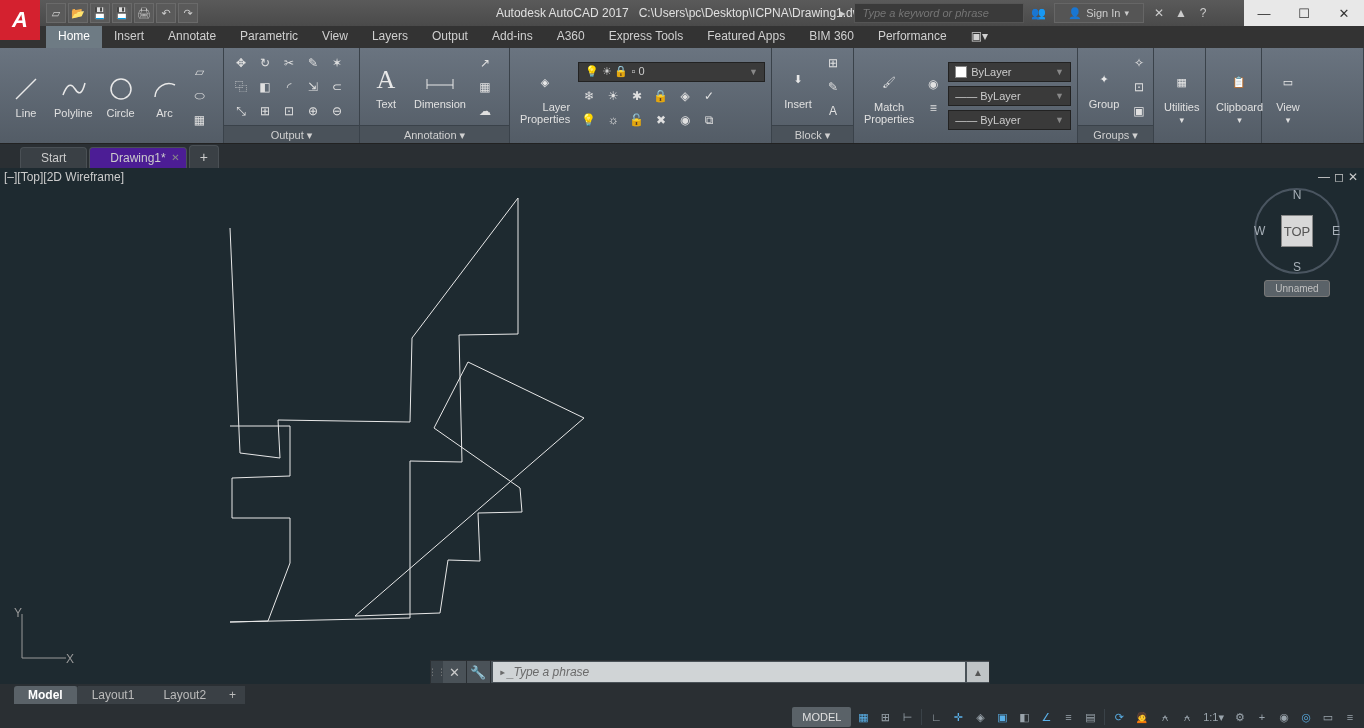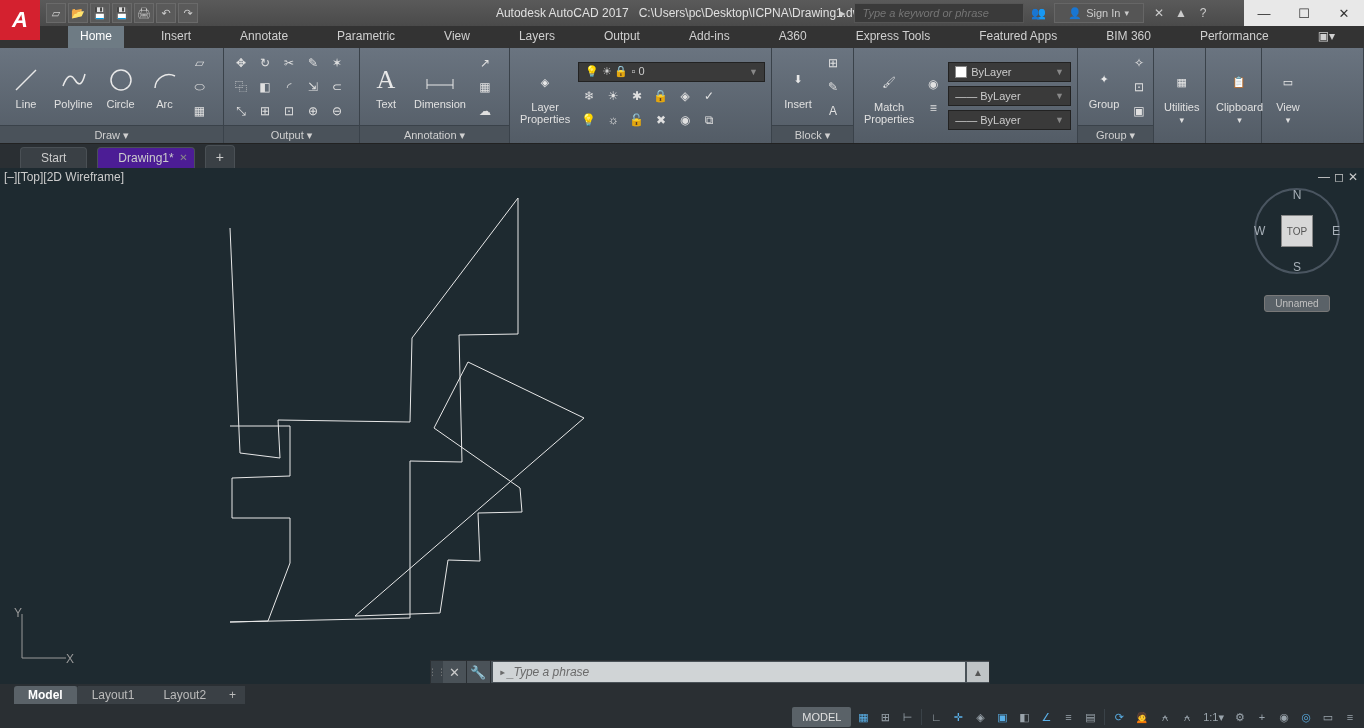--- a/index.html
+++ b/index.html
@@ -11,61 +11,61 @@
 .qat { margin-left: 46px; display: flex; gap: 2px; }
 .qat-btn { width: 20px; height: 20px; background: #5a5a5a; border: 1px solid #6a6a6a; display: flex; align-items: center; justify-content: center; color: #ccc; font-size: 11px; cursor: pointer; }
 .title-text { position: absolute; left: 50%; transform: translateX(-50%); }
 .title-right { position: absolute; right: 0; display: flex; align-items: center; height: 26px; }
 .search-box { background: #3a3a3a; border: 1px solid #555; color: #888; font-size: 11px; font-style: italic; padding: 2px 8px; width: 170px; height: 20px; margin-right: 4px; }
 .signin-btn { background: #555; border: 1px solid #666; color: #ccc; padding: 2px 14px; font-size: 11px; margin: 0 4px; height: 20px; display: flex; align-items: center; gap: 4px; }
 .tiny-ico { width: 18px; height: 18px; display: inline-flex; align-items: center; justify-content: center; color: #ccc; margin: 0 2px; font-size: 12px; }
 .win-btn { width: 40px; height: 26px; display: flex; align-items: center; justify-content: center; color: #333; font-size: 13px; background: #e8e8e8; }
 
 
-.menubar { height: 22px; background: #333; display: flex; padding-left: 68px; gap: 25px; }
+.menubar { height: 22px; background: #333; display: flex; padding-left: 46px; }
 .menu-tab { padding: 3px 12px; color: #d0d0d0; font-size: 12px; cursor: pointer; }
 .menu-tab.active { background: #6e7b84; color: #fff; }
 
 
 .ribbon { height: 96px; background: linear-gradient(#6a7480,#535c66); display: flex; border-bottom: 1px solid #222; }
 .panel { border-right: 1px solid #3a424a; display: flex; flex-direction: column; }
 .panel-body { flex: 1; display: flex; align-items: center; padding: 2px 6px; gap: 4px; }
 .panel-label { height: 18px; background: #4a525a; color: #d0d0d0; font-size: 11px; text-align: center; line-height: 18px; border-top: 1px solid #3a424a; }
 .big-btn { display: flex; flex-direction: column; align-items: center; justify-content: center; color: #e0e0e0; font-size: 11px; gap: 2px; padding: 2px 4px; cursor: pointer; }
 .big-ico { width: 32px; height: 32px; display: flex; align-items: center; justify-content: center; color: #e8e8e8; }
 .mini-grid { display: grid; grid-template-columns: repeat(4, 22px); grid-auto-rows: 22px; gap: 2px; }
 .mini-grid.c5 { grid-template-columns: repeat(5, 22px); }
 .mini-grid.c6 { grid-template-columns: repeat(6, 22px); }
 .mini-btn { width: 22px; height: 22px; display: flex; align-items: center; justify-content: center; color: #e0e0e0; font-size: 12px; cursor: pointer; border: 1px solid transparent; }
 .combo { background: #3a3a3a; border: 1px solid #222; color: #ccc; font-size: 11px; padding: 2px 6px; display: flex; align-items: center; justify-content: space-between; margin: 1px 0; height: 20px; }
 .combo .sw { width: 12px; height: 12px; background: #fff; border: 1px solid #888; margin-right: 4px; }
 .combo .dd { color: #888; font-size: 9px; }
 .stacked { display: flex; flex-direction: column; gap: 2px; }
 
 
-.filetabs { height: 24px; background: #2a2f33; display: flex; align-items: end; padding-left: 20px; gap: 8px; }
+.filetabs { height: 24px; background: #2a2f33; display: flex; align-items: end; padding-left: 20px; gap: 0; }
 .ftab { padding: 3px 20px; background: #3a4045; color: #ccc; font-size: 12px; border-radius: 4px 4px 0 0; margin-right: 2px; position: relative; border: 1px solid #4a5055; border-bottom: none; }
 .ftab.active { background: #4c1d95; }
 .ftab .close { position: absolute; right: 6px; top: 4px; font-size: 10px; color: #888; }
 .ftab.add { padding: 3px 10px; font-size: 14px; }
 
 
 .canvas { position: absolute; top: 168px; left: 0; right: 0; bottom: 44px; background: #1e2a30; }
 .vp-label { position: absolute; top: 2px; left: 4px; color: #ccc; font-size: 12px; }
 .vp-controls { position: absolute; top: 2px; right: 6px; color: #ccc; font-size: 12px; display: flex; gap: 4px; }
 .ucs { position: absolute; bottom: 18px; left: 14px; color: #999; font-size: 12px; }
 .viewcube-wrap { position: absolute; top: 20px; right: 24px; text-align: center; }
 .compass { width: 86px; height: 86px; border: 2px solid #4a5560; border-radius: 50%; position: relative; }
 .compass span { position: absolute; color: #a8b0b8; font-size: 12px; }
 .compass .n { top: -2px; left: 50%; transform: translateX(-50%); }
 .compass .s { bottom: -2px; left: 50%; transform: translateX(-50%); }
 .compass .e { right: -2px; top: 50%; transform: translateY(-50%); }
 .compass .w { left: -2px; top: 50%; transform: translateY(-50%); }
-.cube { position: absolute; top: 50%; left: 50%; transform: translate(-50%,-50%); width: 32px; height: 32px; background: #d8d8d8; border: 1px solid #888; color: #555; font-size: 10px; display: flex; align-items: center; justify-content: center; }
-.unnamed { margin-top: 21px; background: #5a6268; border: 1px solid #787878; border-radius: 3px; color: #c0c0c0; font-size: 10px; padding: 2px 10px; display: inline-block; }
+.cube { position: absolute; top: 50%; left: 50%; transform: translate(-50%,-50%); width: 32px; height: 32px; background: #d8d8d8; border: 1px solid #888; color: #555; font-size: 13px; display: flex; align-items: center; justify-content: center; }
+.unnamed { margin-top: 6px; background: #5a6268; border: 1px solid #787878; border-radius: 3px; color: #c0c0c0; font-size: 10px; padding: 2px 10px; display: inline-block; }
 
 
 .cmdbar { position: absolute; bottom: 44px; left: 430px; width: 560px; height: 24px; background: #4a5258; border: 1px solid #2a2f33; display: flex; align-items: center; }
 .cmd-handle { width: 12px; background: #3a4248; height: 100%; color: #888; font-size: 9px; display: flex; align-items: center; justify-content: center; }
 .cmd-btn { width: 24px; height: 100%; display: flex; align-items: center; justify-content: center; color: #ccc; font-size: 13px; border-right: 1px solid #2a2f33; }
 .cmd-input { flex: 1; background: #d0d4d6; height: 20px; margin: 0 2px; display: flex; align-items: center; padding: 0 6px; color: #6a6a6a; font-family: monospace; font-size: 12px; font-style: italic; }
 .cmd-arrow { width: 22px; background: #c0c4c6; height: 20px; display: flex; align-items: center; justify-content: center; font-size: 10px; color: #555; }
 
 
 .layouttabs { position: absolute; bottom: 22px; left: 0; right: 0; height: 22px; background: #2a2f33; display: flex; align-items: center; padding-left: 14px; }
@@ -172,21 +172,20 @@
             </svg>
           </div>
           <span>Arc</span>
         </div>
       <div class="stacked">
         <div class="mini-btn">▱</div>
         <div class="mini-btn">⬭</div>
         <div class="mini-btn">▦</div>
       </div>
     </div>
-    <div class="panel-label">Draw ▾</div>
   </div>
 
   <div class="panel" style="width:136px">
     <div class="panel-body">
         <div class="mini-grid c5">
       <div class="mini-btn">✥</div>
       <div class="mini-btn">↻</div>
       <div class="mini-btn">✂</div>
       <div class="mini-btn">✎</div>
       <div class="mini-btn">✶</div>
@@ -227,21 +226,21 @@
         <div class="mini-btn">☁</div>
       </div>
     </div>
     <div class="panel-label">Annotation ▾</div>
   </div>
 
   <div class="panel" style="width:262px">
     <div class="panel-body">
       <div class="big-btn">
           <div class="big-ico">◈</div>
-          <span style="white-space:pre;text-align:center">Layer
+          <span style="white-space:pre;text-align:right">Layer
 Properties</span>
         </div>
       <div class="stacked" style="width:190px">
         <div class="combo">
             <span>💡 ☀ 🔒 ▫ <span>0</span></span>
             <span class="dd">▼</span>
           </div>
         <div class="mini-grid c6">
           <div class="mini-btn">❄</div>
           <div class="mini-btn">☀</div>
@@ -311,21 +310,21 @@
       <div class="big-btn">
           <div class="big-ico">✦</div>
           <span>Group</span>
         </div>
       <div class="stacked">
         <div class="mini-btn">✧</div>
         <div class="mini-btn">⊡</div>
         <div class="mini-btn">▣</div>
       </div>
     </div>
-    <div class="panel-label">Group ▾</div>
+    <div class="panel-label">Groups ▾</div>
   </div>
 
   <div class="panel" style="width:52px">
     <div class="panel-body">
         <div class="big-btn">
           <div class="big-ico">▦</div>
           <span>Utilities</span>
           <span style="font-size:9px">▾</span>
         </div>
       </div>

